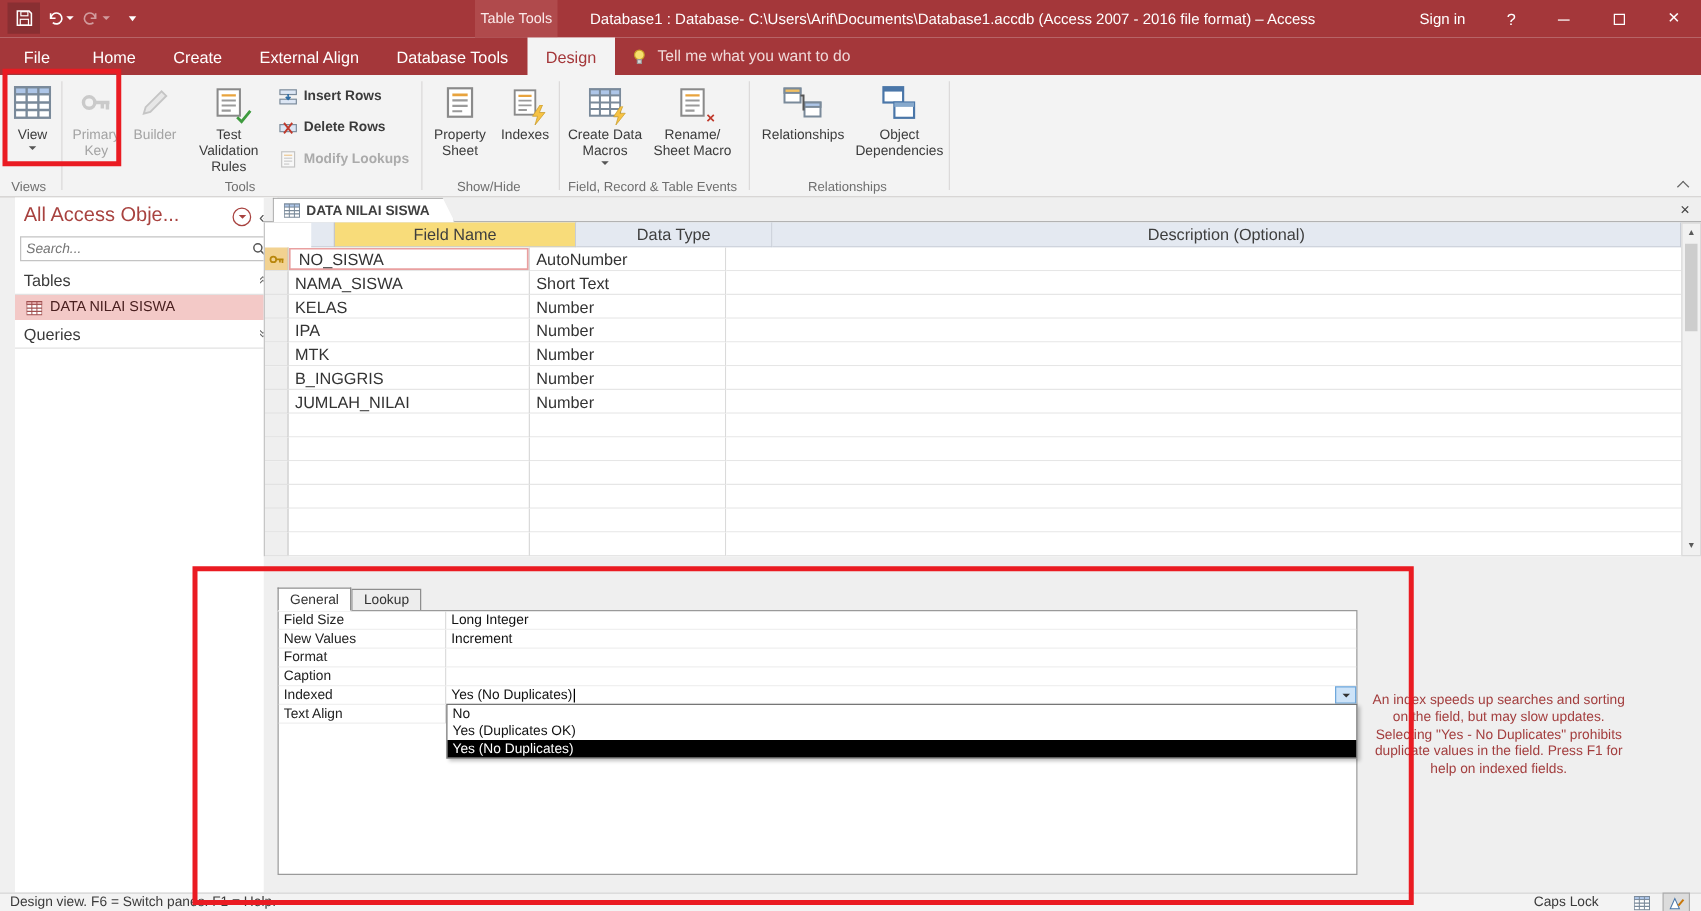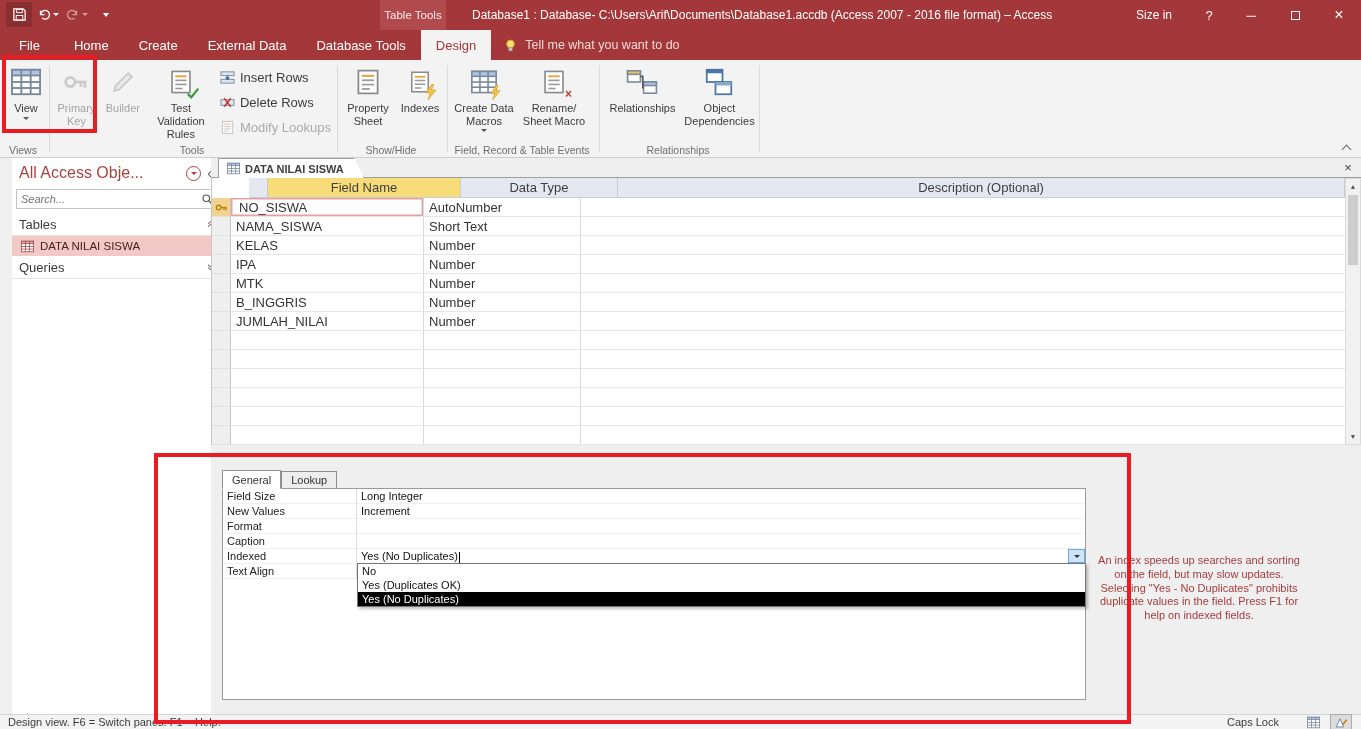--- a/index.html
+++ b/index.html
@@ -35,21 +35,21 @@
   .ribbon { position:absolute; left:0; top:60px; width:1361px; height:98px; background:#F3F3F3; border-bottom:1px solid #CFCDCB; display:flex; }
   .rgroup { position:relative; height:97px; padding:2px 3px 16px 3px; display:flex; align-items:flex-start; }
   .rgroup::after { content:""; position:absolute; right:0; top:5px; bottom:5px; width:1px; background:#DCDADA; }
   .glabel { position:absolute; bottom:1px; left:0; right:4px; text-align:center; font-size:10.5px; color:#6E6E6E; white-space:nowrap; }
   .bigbtn { min-width:46px; height:79px; display:flex; flex-direction:column; align-items:center; padding:3px 3px 0 3px;
             font-size:11px; text-align:center; color:#3B3B3B; line-height:1.18; }
   .bigbtn .bico { width:34px; height:34px; margin-bottom:3px; display:flex; align-items:center; justify-content:center; position:relative; }
   .bigbtn.disabled { color:#A3A3A3; }
   .bigbtn.disabled svg { opacity:.45; }
   .smallcol { display:flex; flex-direction:column; gap:5px; padding-top:5px; }
-  .smallbtn { display:flex; align-items:center; gap:5px; font-size:13px; color:#3B3B3B; height:20px; padding:0 4px; white-space:nowrap; }
+  .smallbtn { display:flex; align-items:center; gap:5px; font-size:11px; color:#3B3B3B; height:20px; padding:0 4px; white-space:nowrap;font-weight:bold; }
   .smallbtn.disabled { color:#ABABAB; }
   .smallbtn.disabled svg { opacity:.45; }
   .overlay-ico { position:absolute; right:-2px; bottom:-1px; }
   .redx { position:absolute; right:-1px; bottom:-2px; color:#C0392B; font-weight:bold; font-size:12px; }
   .ribbon-collapse { position:absolute; right:10px; bottom:6px; width:8px; height:8px; }
   .chevup { width:7px; height:7px; border-left:1.5px solid #666; border-top:1.5px solid #666; transform:rotate(45deg); display:block; margin-top:3px; }
 
   
   .navpane { position:absolute; left:12px; top:158px; width:211px; height:556px; background:#fff; border-right:1px solid #B9B9B9; }
   .nav-title { display:flex; align-items:center; height:30px; padding:0 7px; gap:6px; }
@@ -232,35 +232,35 @@
           </svg>
           <span class="tri sm" style="margin-left:2px"></span>
         </span>
       <span class="qat-btn">
           <span class="tri"></span>
         </span>
     </div>
     <div class="ctxtab">Table Tools</div>
     <div class="wintitle">Database1 : Database- C:\Users\Arif\Documents\Database1.accdb (Access 2007 - 2016 file format)  –  Access</div>
     <div class="title-right">
-      <span class="signin">Size in</span>
+      <span class="signin">Sign in</span>
       <span class="helpbtn">?</span>
       <span class="wbtn">─</span>
       <span class="wbtn">
           <span class="maxbox"></span>
         </span>
       <span class="wbtn" style="font-size:16px">×</span>
     </div>
   </div>
 
   <div class="tabrow">
     <span class="rtab file">File</span>
     <span class="rtab">Home</span>
     <span class="rtab">Create</span>
-    <span class="rtab">External Data</span>
+    <span class="rtab">External Align</span>
     <span class="rtab">Database Tools</span>
     <span class="rtab active">Design</span>
     <span class="tellme">
       <svg class="ico" width="15" height="15">
           <use href="#i-bulb"></use>
         </svg>
       <span>Tell me what you want to do</span>
     </span>
   </div>
 

